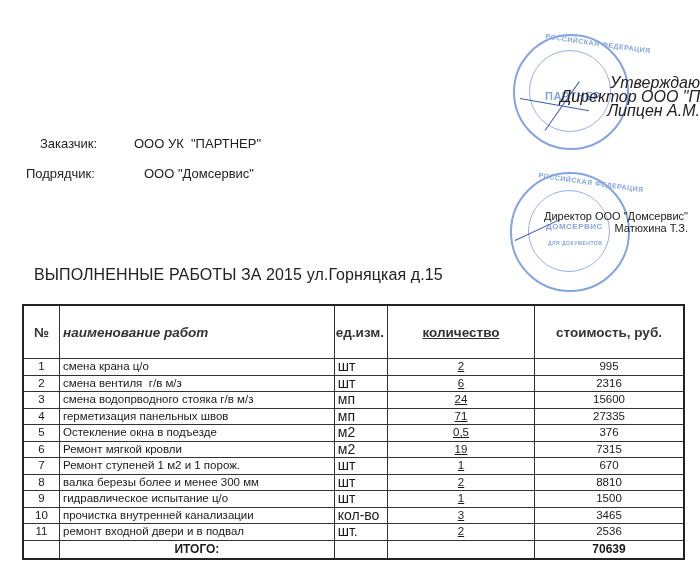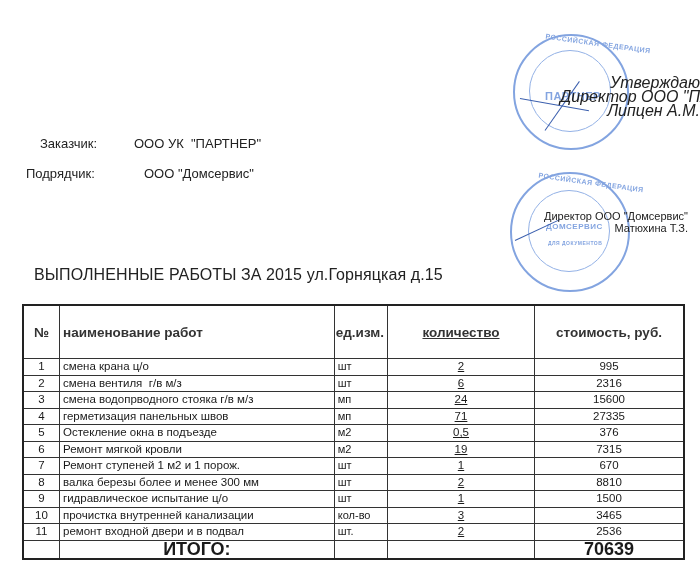--- a/index.html
+++ b/index.html
@@ -13,27 +13,27 @@
   .title { left:34px; top:266px; font-size:16px; font-weight:normal; color:#222; letter-spacing:0.1px; white-space:nowrap; }
   .sign2 { left:520px; top:210px; width:168px; text-align:right; font-size:11px; line-height:12px; color:#222; }
   .sign2 div { white-space:nowrap; }
   .stamp { position:absolute; border-radius:50%; border:2px solid #5a86d6; opacity:0.75; }
   .stamp-inner { position:absolute; border-radius:50%; border:1px solid #6f97dd; }
   .stamp-text { position:absolute; color:#5a86d6; font-size:7px; font-weight:bold; letter-spacing:0.5px; white-space:nowrap; }
   table.works { position:absolute; left:22px; top:304px; width:663px; border-collapse:collapse; font-size:11.5px; }
   table.works th, table.works td { border:1px solid #333; padding:0 3px; height:15.5px; line-height:15px; }
   table.works thead th { height:52px; font-size:13.5px; font-weight:bold; color:#333; border:1.5px solid #333; }
   table.works th.c-num, table.works td.c-num { width:29px; text-align:center; }
-  table.works th.c-name { text-align:left; }
+  table.works th.c-name { text-align:left;font-style:italic; }
   table.works td.c-name { text-align:left; }
   table.works th.c-unit { width:48px; text-align:left; padding-left:1px;margin-top:42px; }
-  table.works td.c-unit { font-size:11px; text-align:left; }
+  table.works td.c-unit { font-size:14px; text-align:left; }
   table.works th.c-qty, table.works td.c-qty { width:140px; text-align:center;text-decoration:underline; }
   table.works th.c-cost, table.works td.c-cost { width:142px; text-align:center; }
-  table.works tr.total td { font-weight:bold; font-size:18px; height:17px; }
+  table.works tr.total td { font-weight:bold; font-size:12px; height:17px; }
   table.works tr.total td.c-name { text-align:center; }
   table.works { border:2px solid #222; }
   .sig-line { position:absolute; border-top:1.5px solid #3b5fae; transform-origin:left center; }
 </style>
 </head>
 <body>
 
 <div class="stamp" style="left:513px; top:34px; width:112px; height:112px;">
   <div class="stamp-inner" style="left:14px; top:14px; width:80px; height:80px;"></div>
   <span class="stamp-text" style="left:30px; top:4px; transform:rotate(8deg);">РОССИЙСКАЯ ФЕДЕРАЦИЯ</span>

